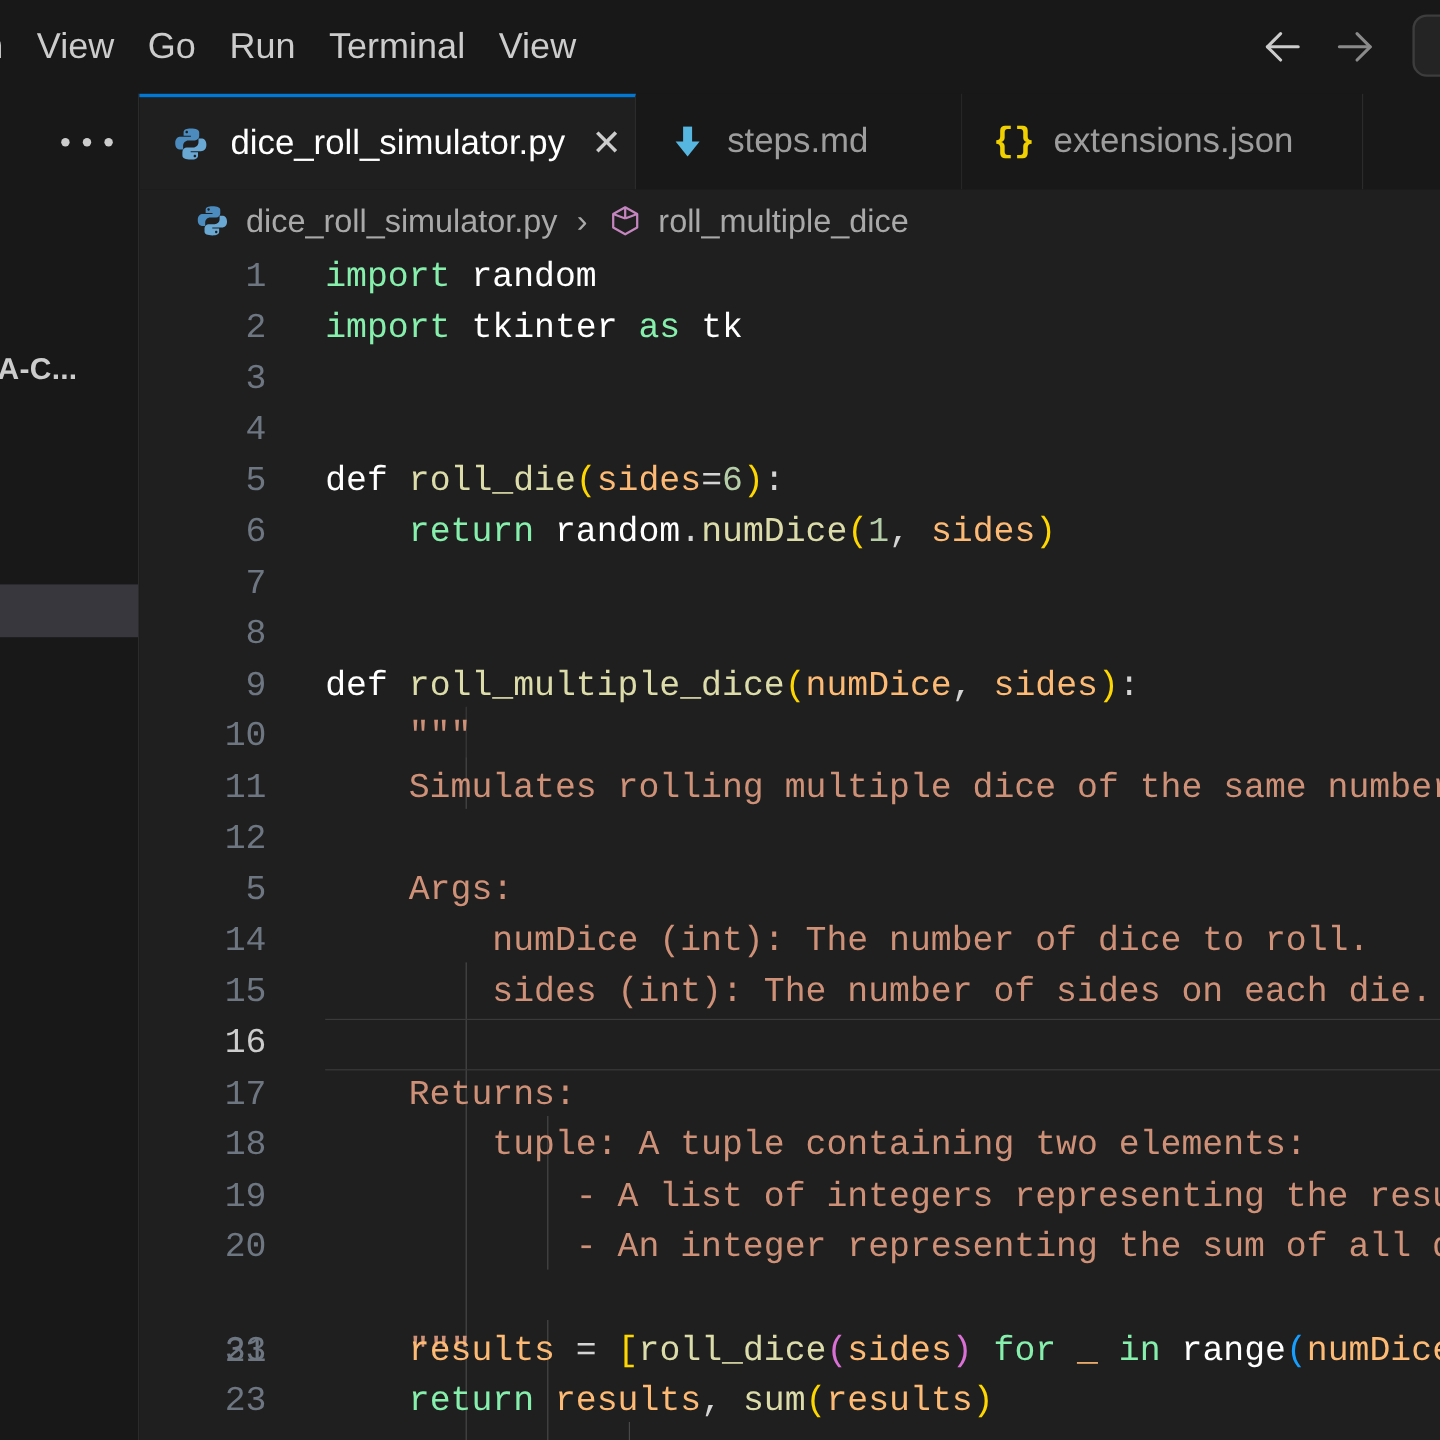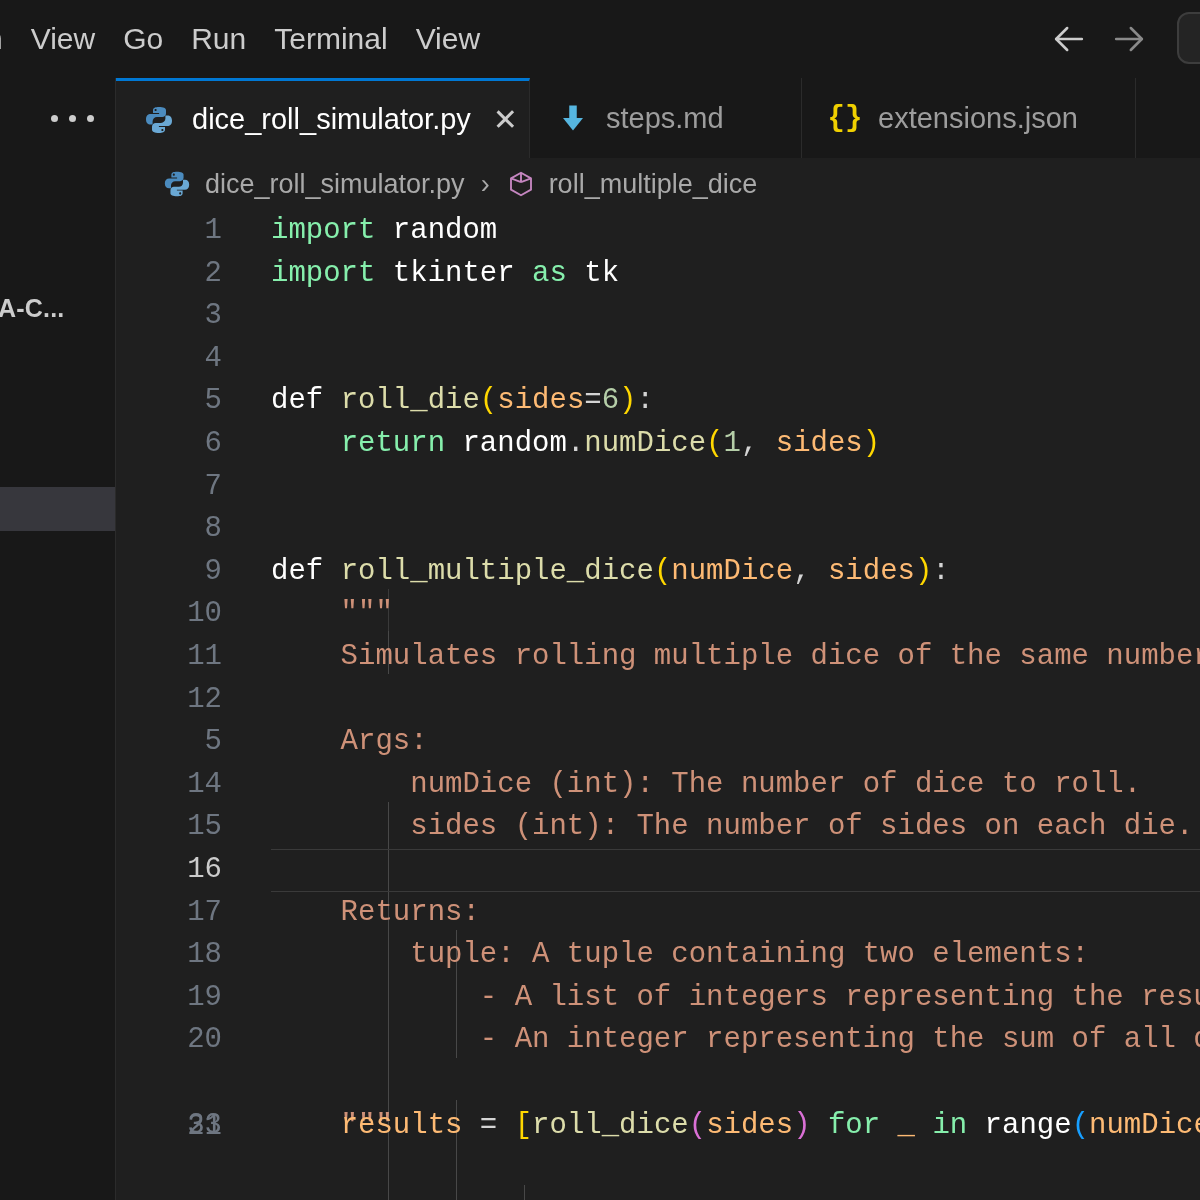--- a/index.html
+++ b/index.html
@@ -378,14 +378,18 @@
   <div class="code-line" style="top:896px">
     <span class="ln">21</span>
     <span class="src t-str">    """</span>
   </div>
 
   <div class="code-line" style="top:894.6px">
     <span class="ln">33</span>
     <span class="src">    <span class="t-var">results</span> <span class="t-op">=</span> <span class="t-p1">[</span><span class="t-fn">roll_dice</span><span class="t-p2">(</span><span class="t-var">sides</span><span class="t-p2">)</span> <span class="t-kw">for</span> <span class="t-var">_</span> <span class="t-kw">in</span> <span class="t-mod">range</span><span class="t-p3">(</span><span class="t-var">numDice</span></span>
   </div>
 
+  <div class="code-line" style="top:937.2px">
+    <span class="ln">23</span>
+    <span class="src">    <span class="t-kw">return</span> <span class="t-var">results</span><span class="t-op">,</span> <span class="t-fn">sum</span><span class="t-p1">(</span><span class="t-var">results</span><span class="t-p1">)</span></span>
+  </div>
 
 </div>
 
 </body></html>

